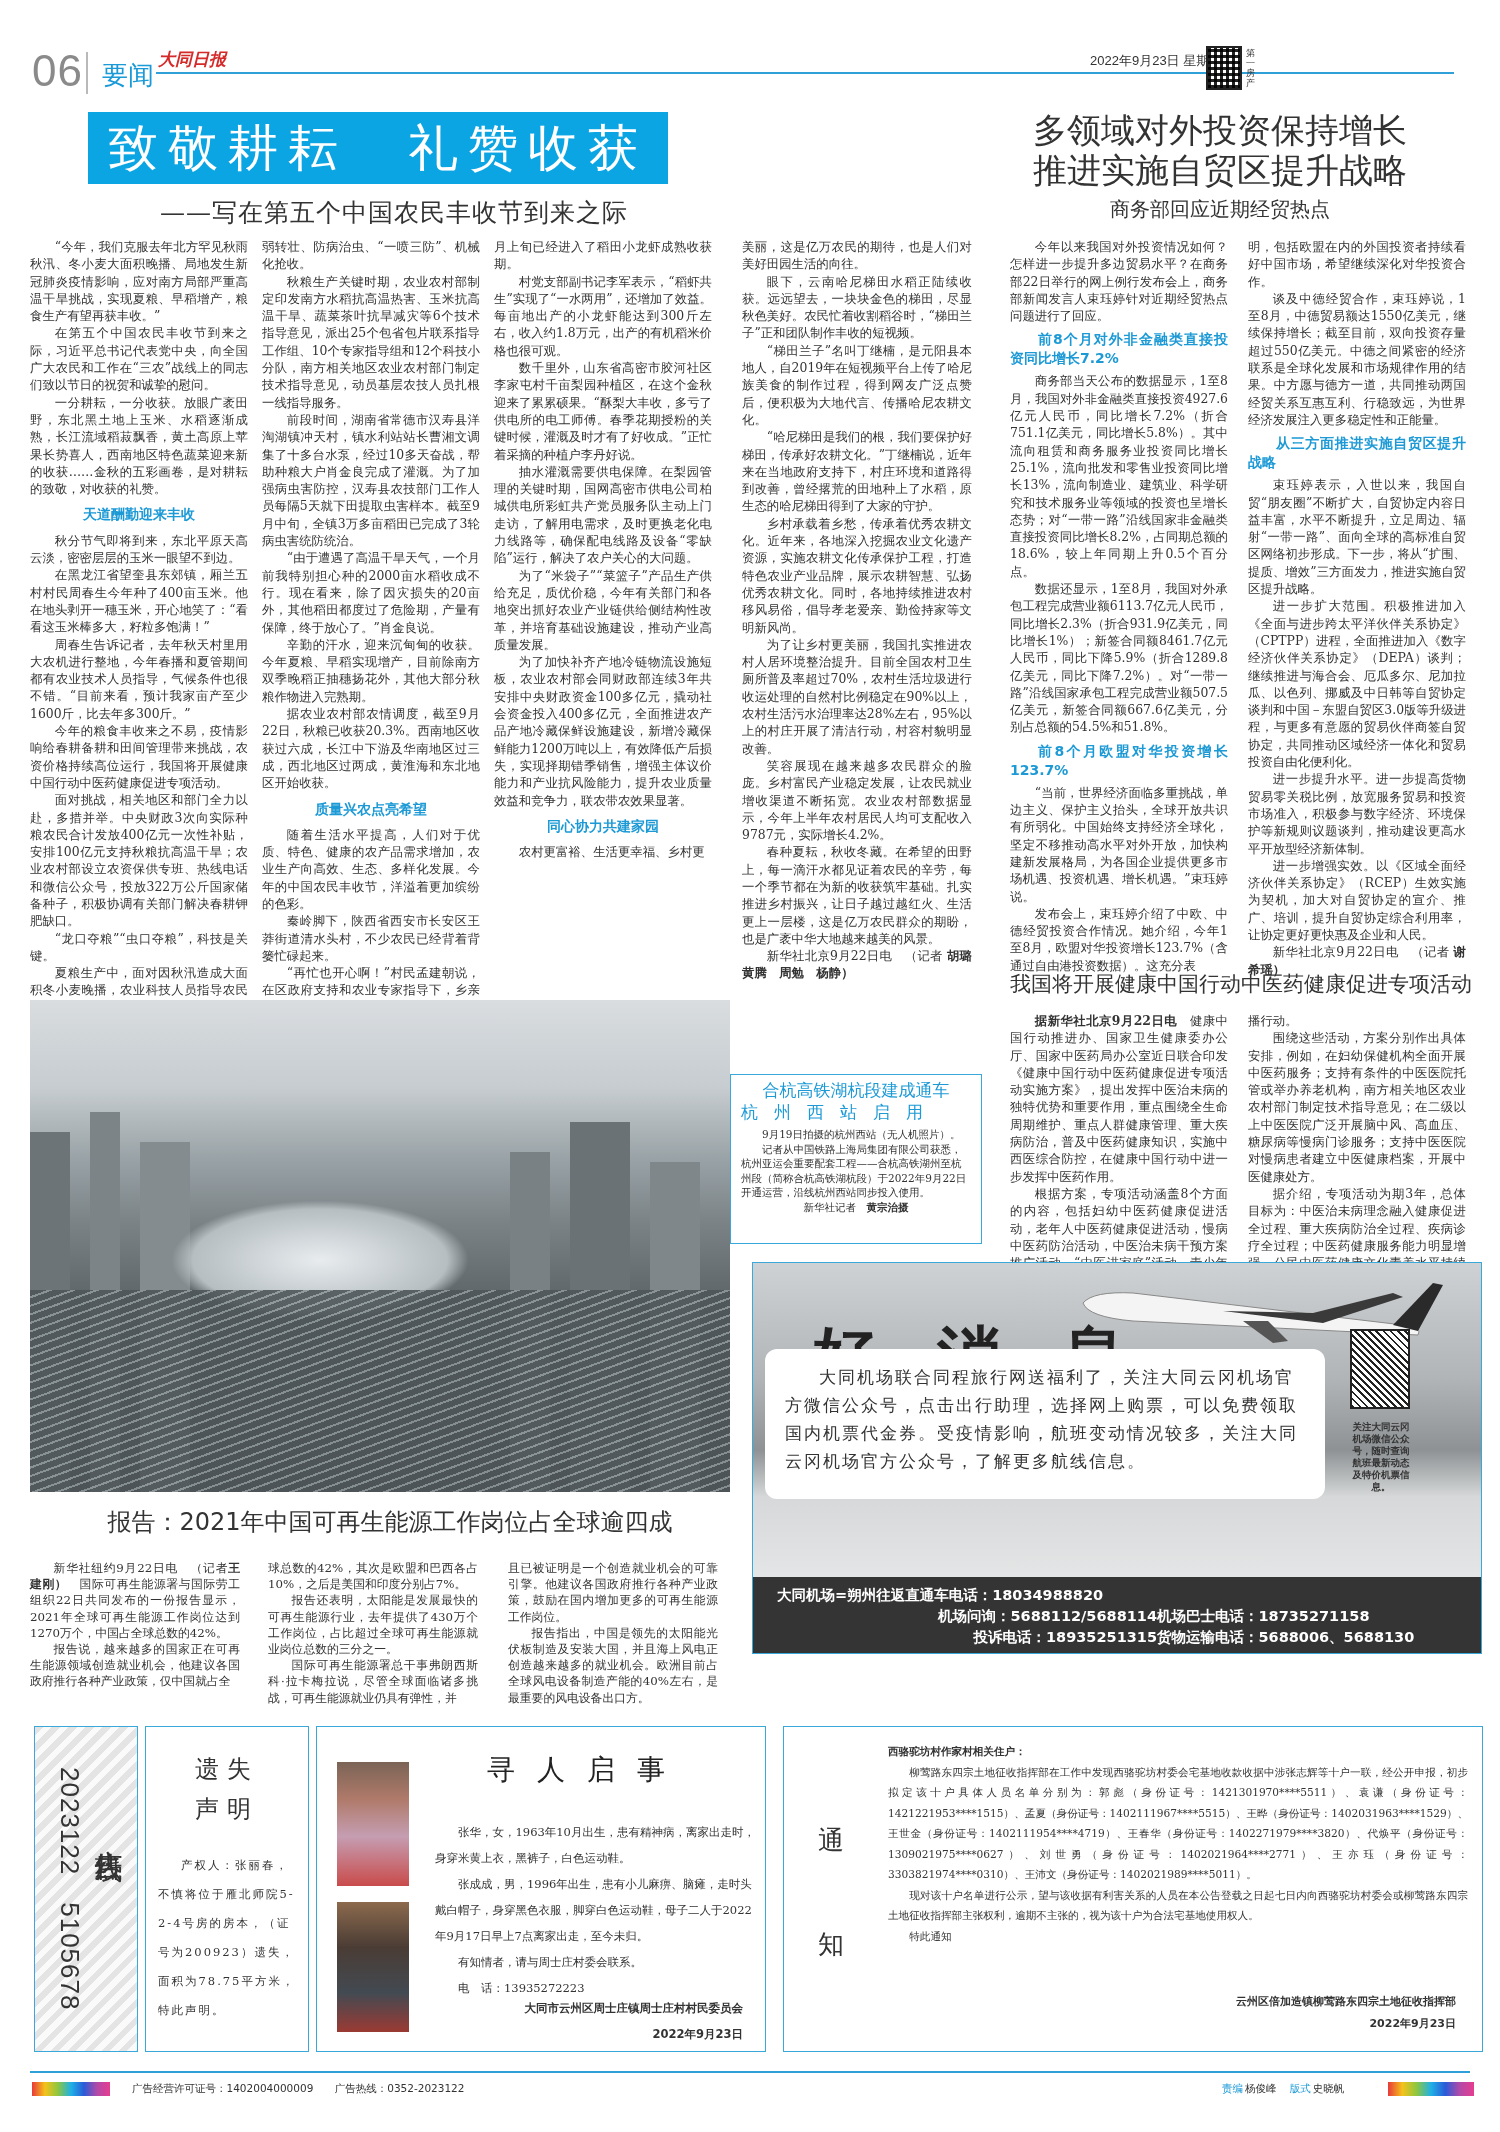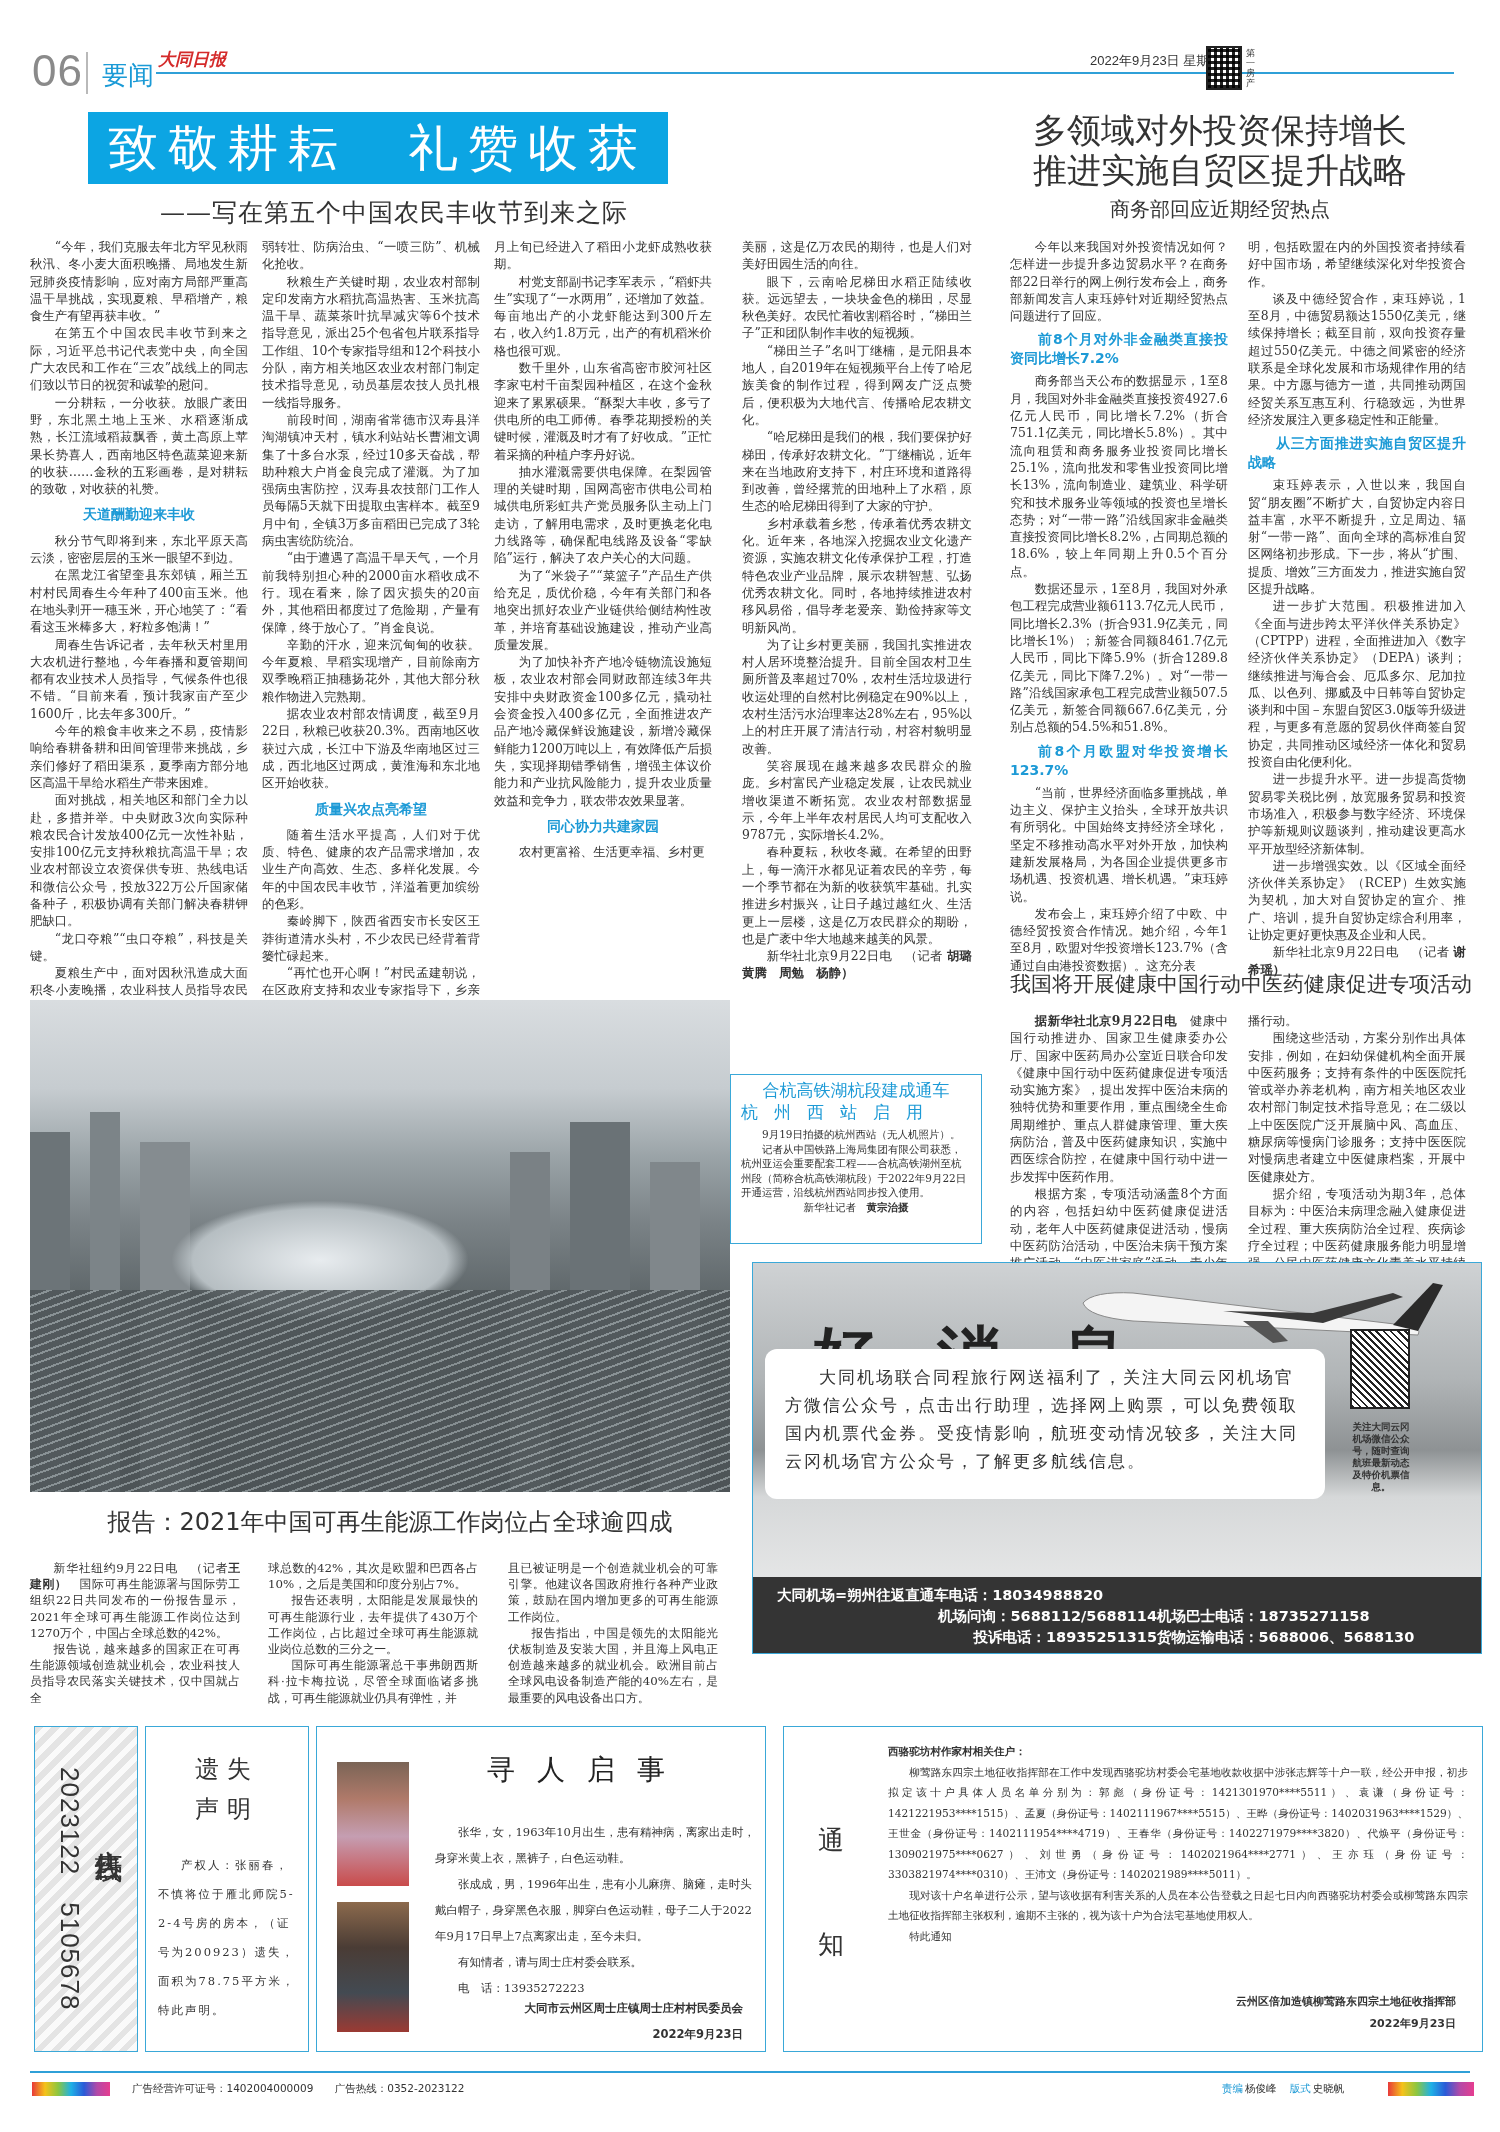--- a/index.html
+++ b/index.html
@@ -135,21 +135,21 @@
 <div class="abs banner-sub">——写在第五个中国农民丰收节到来之际</div>
 
 <div class="abs col c1">
   <p>“今年，我们克服去年北方罕见秋雨秋汛、冬小麦大面积晚播、局地发生新冠肺炎疫情影响，应对南方局部严重高温干旱挑战，实现夏粮、早稻增产，粮食生产有望再获丰收。”</p>
   <p>在第五个中国农民丰收节到来之际，习近平总书记代表党中央，向全国广大农民和工作在“三农”战线上的同志们致以节日的祝贺和诚挚的慰问。</p>
   <p>一分耕耘，一分收获。放眼广袤田野，东北黑土地上玉米、水稻逐渐成熟，长江流域稻菽飘香，黄土高原上苹果长势喜人，西南地区特色蔬菜迎来新的收获……金秋的五彩画卷，是对耕耘的致敬，对收获的礼赞。</p>
   <div class="subhead">天道酬勤迎来丰收</div>
   <p>秋分节气即将到来，东北平原天高云淡，密密层层的玉米一眼望不到边。</p>
   <p>在黑龙江省望奎县东郊镇，厢兰五村村民周春生今年种了400亩玉米。他在地头剥开一穗玉米，开心地笑了：“看看这玉米棒多大，籽粒多饱满！”</p>
   <p>周春生告诉记者，去年秋天村里用大农机进行整地，今年春播和夏管期间都有农业技术人员指导，气候条件也很不错。“目前来看，预计我家亩产至少1600斤，比去年多300斤。”</p>
-  <p>今年的粮食丰收来之不易，疫情影响给春耕备耕和田间管理带来挑战，乡亲们修好了稻田渠系，夏季南方部分地区高温干旱给水稻生产带来困难。</p>
+  <p>今年的粮食丰收来之不易，疫情影响给春耕备耕和田间管理带来挑战，农资价格持续高位运行，我国将开展健康中国行动中医药健康促进专项活动。</p>
   <p>面对挑战，相关地区和部门全力以赴，多措并举。中央财政3次向实际种粮农民合计发放400亿元一次性补贴，安排100亿元支持秋粮抗高温干旱；农业农村部设立农资保供专班、热线电话和微信公众号，投放322万公斤国家储备种子，积极协调有关部门解决春耕钾肥缺口。</p>
   <p>“龙口夺粮”“虫口夺粮”，科技是关键。</p>
   <p>夏粮生产中，面对因秋汛造成大面积冬小麦晚播，农业科技人员指导农民落实关键技术，突出抓好抗涝保播、促</p>
 </div>
 
 <div class="abs col c2">
   <p style="text-indent:0">弱转壮、防病治虫、“一喷三防”、机械化抢收。</p>
   <p>秋粮生产关键时期，农业农村部制定印发南方水稻抗高温热害、玉米抗高温干旱、蔬菜茶叶抗旱减灾等6个技术指导意见，派出25个包省包片联系指导工作组、10个专家指导组和12个科技小分队，南方相关地区农业农村部门制定技术指导意见，动员基层农技人员扎根一线指导服务。</p>
   <p>前段时间，湖南省常德市汉寿县洋淘湖镇冲天村，镇水利站站长曹湘文调集了十多台水泵，经过10多天奋战，帮助种粮大户肖金良完成了灌溉。为了加强病虫害防控，汉寿县农技部门工作人员每隔5天就下田提取虫害样本。截至9月中旬，全镇3万多亩稻田已完成了3轮病虫害统防统治。</p>
   <p>“由于遭遇了高温干旱天气，一个月前我特别担心种的2000亩水稻收成不行。现在看来，除了因灾损失的20亩外，其他稻田都度过了危险期，产量有保障，终于放心了。”肖金良说。</p>
@@ -273,21 +273,21 @@
     <div class="row">
       <span>投诉电话：18935251315</span>
       <span>货物运输电话：5688006、5688130</span>
     </div>
   </div>
 </div>
 
 <div class="abs rep-head">报告：2021年中国可再生能源工作岗位占全球逾四成</div>
 <div class="abs col report r1">
   <p><span>新华社纽约9月22日电　（记者</span><b>王建刚）</b>　<span>国际可再生能源署与国际劳工组织22日共同发布的一份报告显示，2021年全球可再生能源工作岗位达到1270万个，中国占全球总数的42%。</span></p>
-  <p>报告说，越来越多的国家正在可再生能源领域创造就业机会，农业科技人员指导农民落实关键技术，仅中国就占全</p>
+  <p>报告说，越来越多的国家正在可再生能源领域创造就业机会，他建议各国政府推行各种产业政策，仅中国就占全</p>
 </div>
 <div class="abs col report r2">
   <p style="text-indent:0">球总数的42%，其次是欧盟和巴西各占10%，之后是美国和印度分别占7%。</p>
   <p>报告还表明，太阳能是发展最快的可再生能源行业，去年提供了430万个工作岗位，占比超过全球可再生能源就业岗位总数的三分之一。</p>
   <p>国际可再生能源署总干事弗朗西斯科·拉卡梅拉说，尽管全球面临诸多挑战，可再生能源就业仍具有弹性，并</p>
 </div>
 <div class="abs col report r3">
   <p style="text-indent:0">且已被证明是一个创造就业机会的可靠引擎。他建议各国政府推行各种产业政策，鼓励在国内增加更多的可再生能源工作岗位。</p>
   <p>报告指出，中国是领先的太阳能光伏板制造及安装大国，并且海上风电正创造越来越多的就业机会。欧洲目前占全球风电设备制造产能的40%左右，是最重要的风电设备出口方。</p>
 </div>

